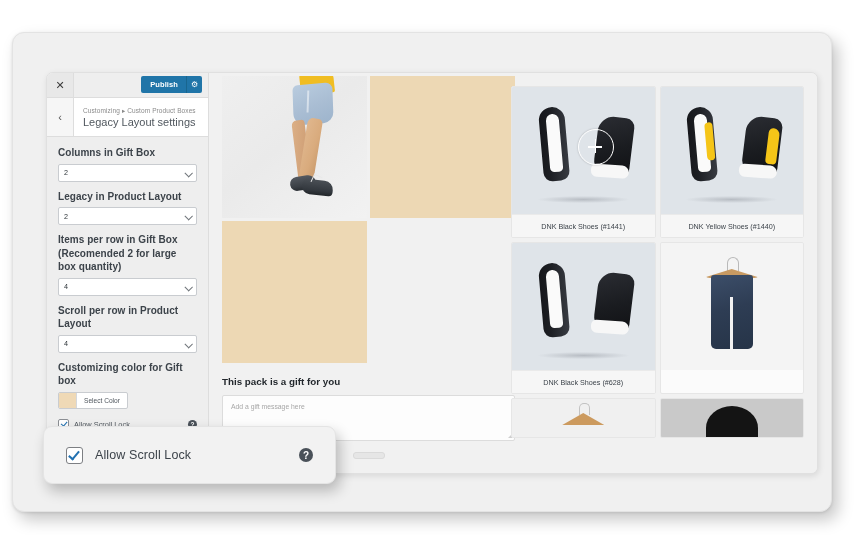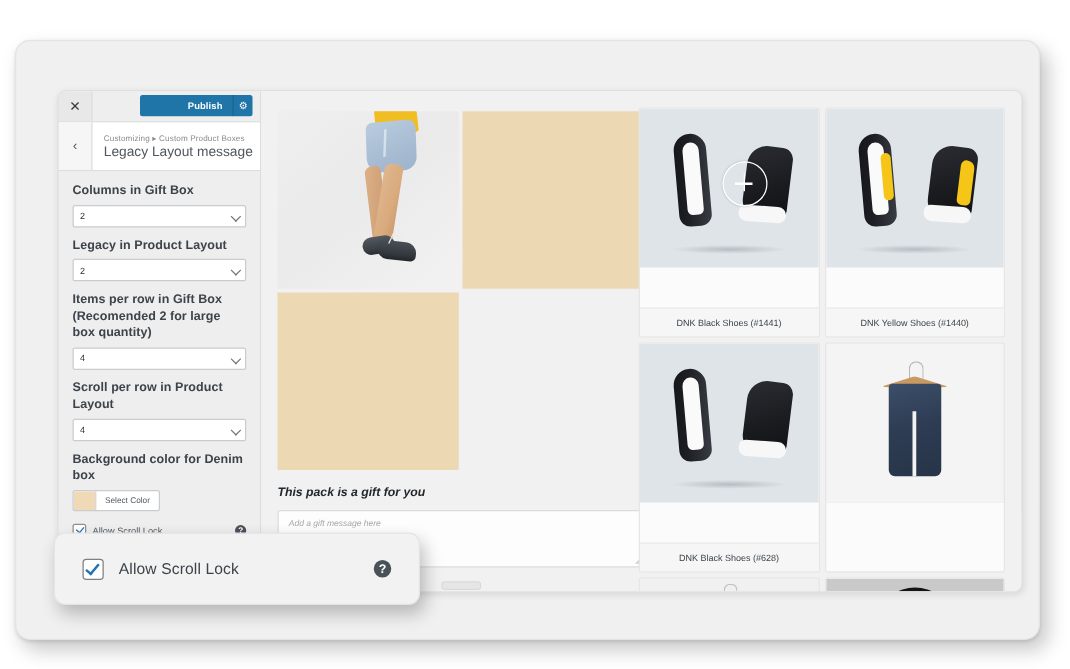--- a/index.html
+++ b/index.html
@@ -60,21 +60,20 @@
     cursor: pointer;
   }
   .sb-publish {
     position: absolute; right: 6px; top: 3px;
     height: 17px;
     display: flex; align-items: center;
     background: #2075a8;
     border-radius: 2px;
     overflow: hidden;
     cursor: pointer;
-    padding-left: 29px;
   }
   .sb-publish .label {
     color: #ffffff; font-size: 7.5px; font-weight: 600;
     padding: 0 8px 0 9px; letter-spacing: .1px;
   }
   .sb-publish .gear {
     width: 15px; height: 17px;
     display: flex; align-items: center; justify-content: center;
     border-left: 1px solid #19668f;
     color: #ffffff; font-size: 8px;
@@ -179,23 +178,22 @@
   .preview {
     position: absolute; left: 162px; top: 0;
     right: 0; height: 400px;
     background: #f1f1f1;
     overflow: hidden;
   }
   .preview-inner { position: absolute; left: 0; top: 0; right: 0; bottom: 0; }
 
   
   .giftcol {
-    position: absolute; left: 13px; top: 16px;
+    position: absolute; left: 13px; top: 3px;
     width: 293px;
-    font-style: italic;
   }
   .gift-grid {
     display: grid;
     grid-template-columns: 1fr 1fr;
     gap: 3px;
   }
   .gift-cell { height: 142px; }
   .gift-cell.beige { background: #edd8b4; }
   .gift-cell.empty { background: transparent; }
 
@@ -316,21 +314,20 @@
     overflow: hidden;
   }
   .prod-img.short { height: 38px; }
   .prod-name {
     height: 22px;
     background: #f6f6f6;
     border-top: 1px solid #eaeaea;
     display: flex; align-items: center; justify-content: center;
     font-size: 7.2px; color: #3c434a;
     text-align: center;
-    margin-top: 32px;
   }
 
   
   .shoe-wrap { position: absolute; left: 0; top: 0; right: 0; bottom: 0; }
   .shoe-a {
     position: absolute; left: 20%; top: 16%;
     width: 26px; height: 74px;
     background: linear-gradient(95deg,#15161a 0%, #1d1f24 40%, #3a3d44 100%);
     border-radius: 13px 13px 9px 9px;
     transform: rotate(-5deg);
@@ -509,21 +506,21 @@
             <span class="gear">⚙</span>
           </div>
         </div>
 
         <div class="sb-head">
           <div class="sb-back">‹</div>
           <div class="sb-head-text">
             <div class="sb-crumb">
               <span>Customizing</span><span class="sep">▸</span><span>Custom Product Boxes</span>
             </div>
-            <div class="sb-title">Legacy Layout message</div>
+            <div class="sb-title">Legacy Layout settings</div>
           </div>
         </div>
 
         <div class="sb-body">
 
           <div>
             <div class="field-label">Columns in Gift Box</div>
             <div class="field-select">
               <span class="val">2</span>
               <span class="caret"></span>
@@ -548,21 +545,21 @@
 
           <div>
             <div class="field-label">Scroll per row in Product Layout</div>
             <div class="field-select">
               <span class="val">4</span>
               <span class="caret"></span>
             </div>
           </div>
 
           <div>
-            <div class="field-label">Background color for Denim box</div>
+            <div class="field-label">Customizing color for Gift box</div>
             <div class="color-btn">
               <span class="swatch" style="background:#efd9b6"></span>
               <span class="txt">Select Color</span>
             </div>
           </div>
 
 
           <div class="checkbox-row">
             <span class="cb"></span>
             <span class="cb-label">Allow Scroll Lock</span>

